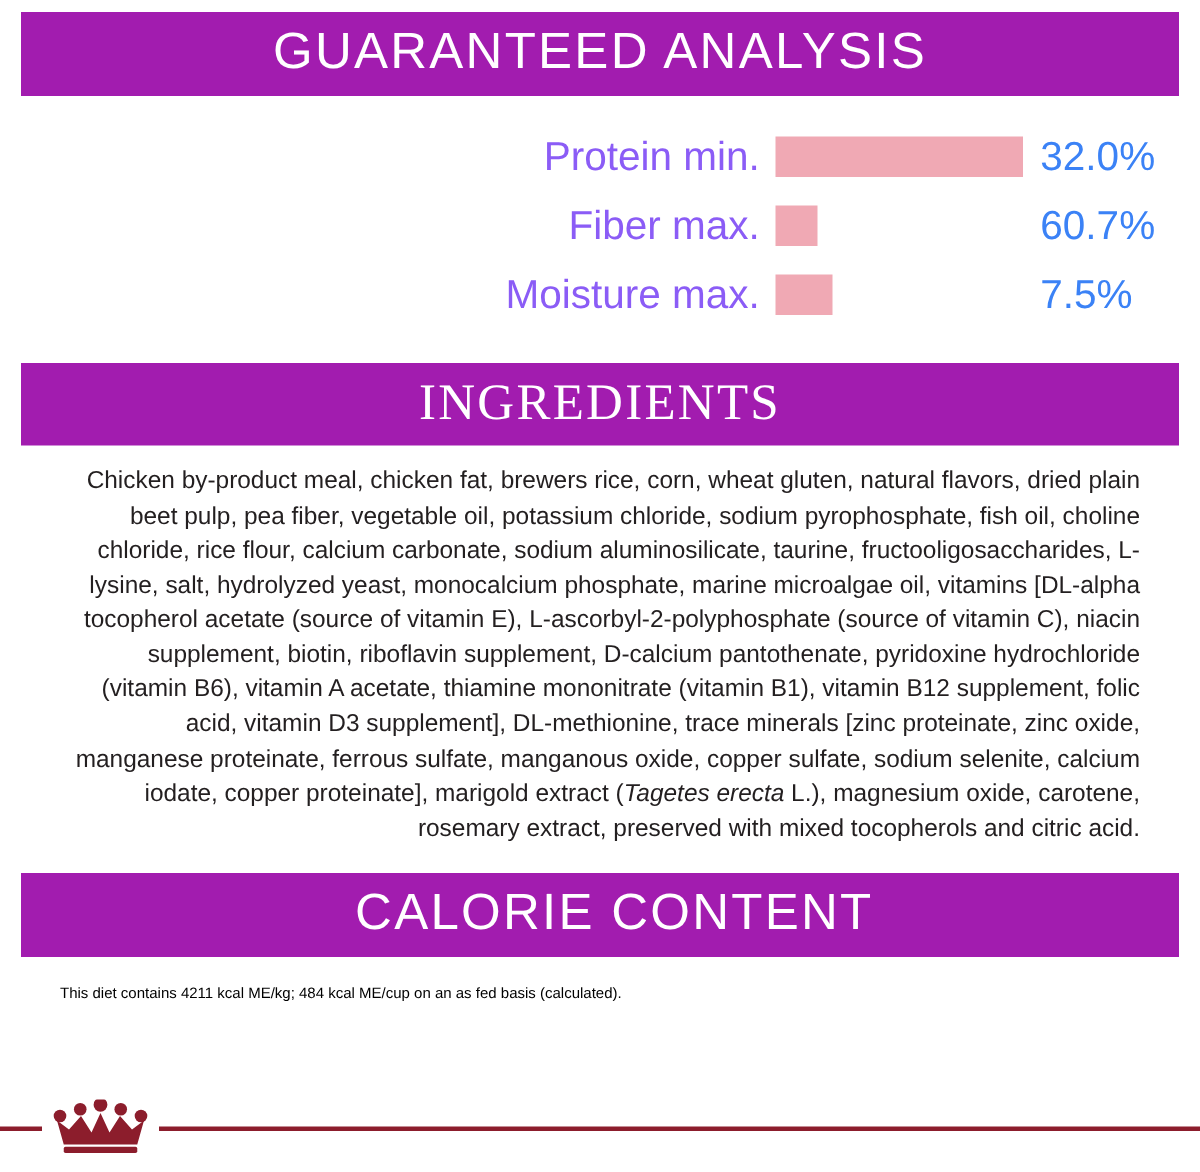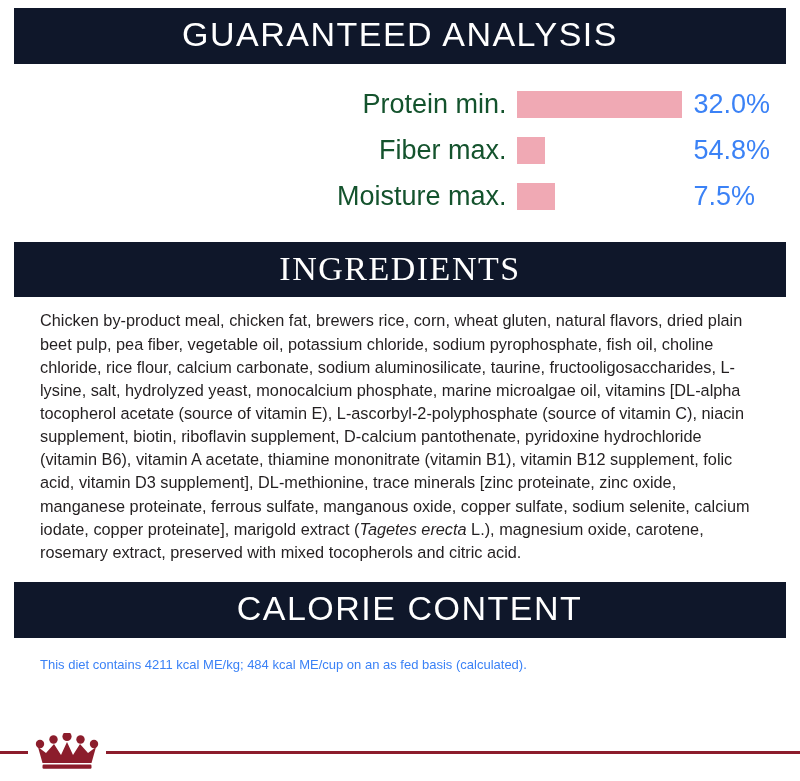--- a/index.html
+++ b/index.html
@@ -16,21 +16,21 @@
   }
   .page {
     position: relative;
     width: 800px;
     height: 781px;
     box-sizing: border-box;
   }
 
   
   .bar {
-    background: #0f172a;
+    background: #a21caf;
     color: #ffffff;
     text-align: center;
     font-size: 34px;
     letter-spacing: 1.5px;
     font-weight: 400;
     padding: 9px 0 11px 0;
     line-height: 1.05;
   }
   .bar.ga { margin: 8px 14px 0 14px; }
   .bar.ing { margin: 22px 14px 0 14px; font-family: Liberation Serif, serif; }
@@ -39,21 +39,21 @@
   
   .ga-table {
     margin: 18px 0 0 0;
     width: 100%;
     border-collapse: collapse;
   }
   .ga-row { height: 46px; }
   .ga-label {
     text-align: right;
     font-size: 27px;
-    color: #14532d;
+    color: #8b5cf6;
     padding-right: 10px;
     white-space: nowrap;
     width: 1%;
   }
   .ga-barcell {
     width: 1%;
     padding: 0;
     vertical-align: middle;
   }
   .ga-bar {
@@ -68,31 +68,31 @@
     white-space: nowrap;
     text-align: left;
   }
   .ga-spacer { width: 42%; }
 
   
   .ing-body {
     margin: 12px 40px 0 40px;
     font-size: 16.3px;
     line-height: 1.42;
-    text-align: left;
+    text-align: right;
     color: #231f20;
   }
   .ing-body i { font-style: italic; }
 
   
   .cal-body {
     margin: 18px 40px 0 40px;
-    font-size: 13px;
+    font-size: 10px;
     line-height: 1.4;
-    color: #3b82f6;
+    color: #000000;
     text-align: left;
   }
 
   
   .footer {
     position: absolute;
     left: 0;
     right: 0;
     bottom: 0;
     height: 56px;
@@ -136,21 +136,21 @@
           <span class="ga-bar" id="bar0" style="width: 165px;"></span>
         </td>
         <td class="ga-value">32.0%</td>
       </tr>
       <tr class="ga-row">
         <td class="ga-spacer"></td>
         <td class="ga-label">Fiber max.</td>
         <td class="ga-barcell">
           <span class="ga-bar" id="bar2" style="width: 28px;"></span>
         </td>
-        <td class="ga-value">54.8%</td>
+        <td class="ga-value">60.7%</td>
       </tr>
       <tr class="ga-row">
         <td class="ga-spacer"></td>
         <td class="ga-label">Moisture max.</td>
         <td class="ga-barcell">
           <span class="ga-bar" id="bar3" style="width: 38.6719px;"></span>
         </td>
         <td class="ga-value">7.5%</td>
       </tr>
     </tbody>

